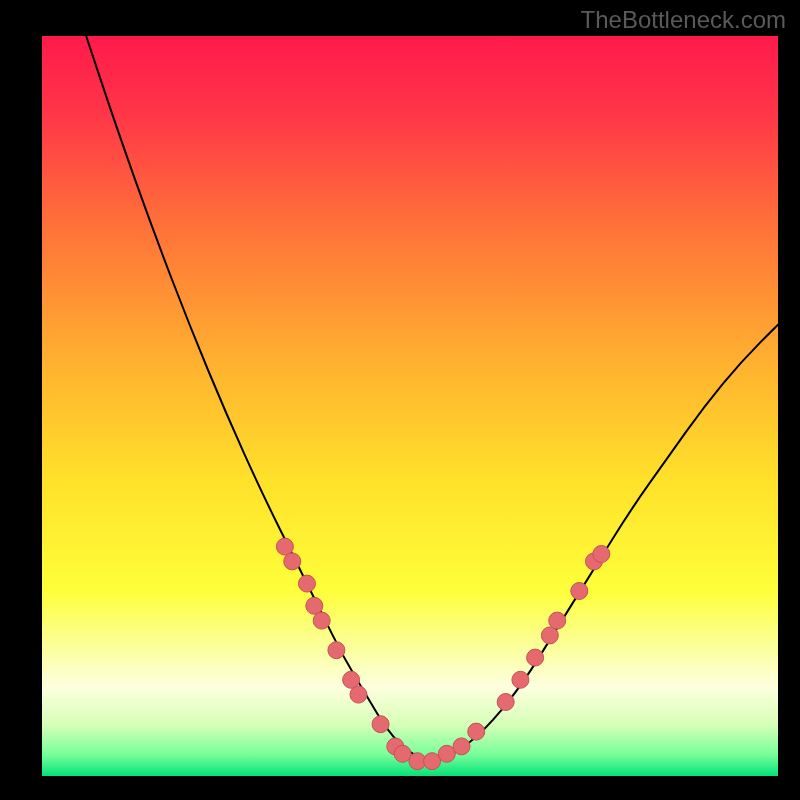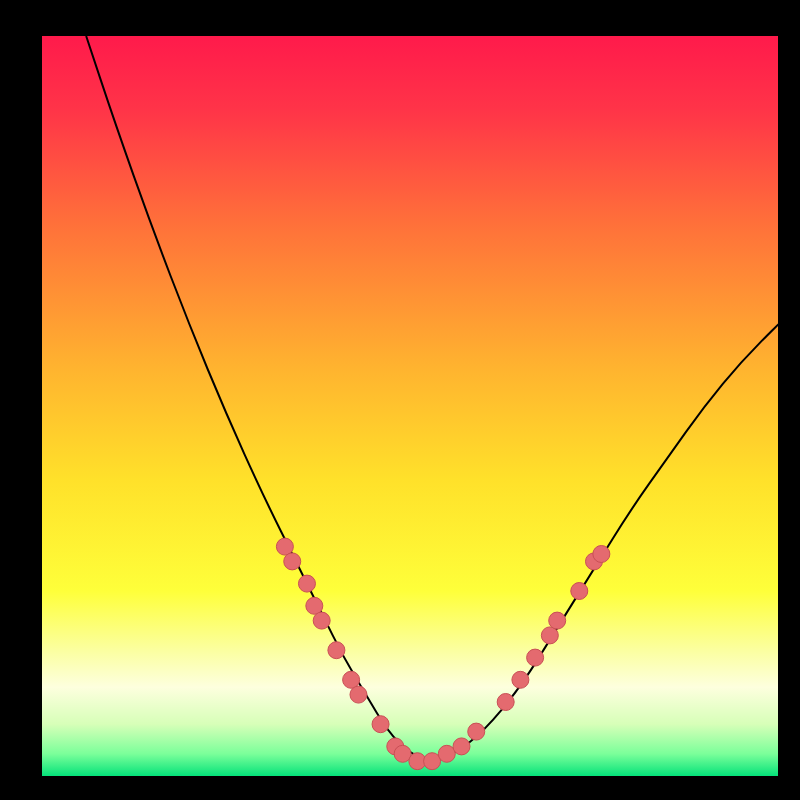--- a/index.html
+++ b/index.html
@@ -84,13 +84,14 @@
         <circle class="dot" cx="478.40000000000003" cy="643.8" r="8.5"></circle>
         <circle class="dot" cx="493.12" cy="621.6" r="8.5"></circle>
         <circle class="dot" cx="507.84" cy="599.4" r="8.5"></circle>
         <circle class="dot" cx="515.1999999999999" cy="584.6" r="8.5"></circle>
         <circle class="dot" cx="537.28" cy="555" r="8.5"></circle>
         <circle class="dot" cx="552" cy="525.4" r="8.5"></circle>
         <circle class="dot" cx="559.36" cy="518" r="8.5"></circle>
       </g>
   </svg>
 
+  <div class="watermark">TheBottleneck.com</div>
 </div>
 
 </body></html>

